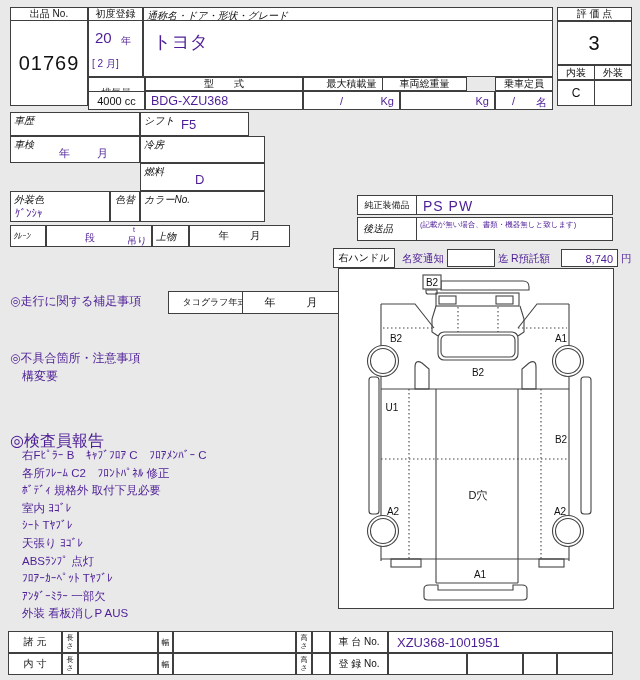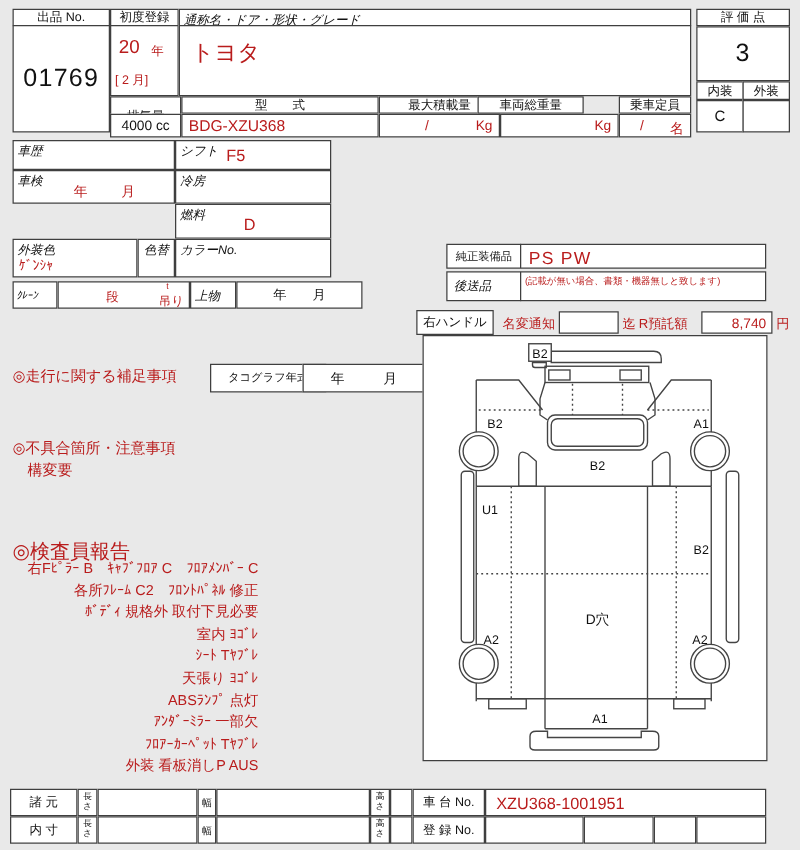--- a/index.html
+++ b/index.html
@@ -1,21 +1,21 @@
 <!DOCTYPE html>
 <html><head>
 <meta charset="utf-8">
 <style>
   html,body{margin:0;padding:0;background:#dcdcdc;}
   .sheet{position:relative;width:640px;height:680px;background:#e9e9e9;
          font-family:"Liberation Sans","DejaVu Sans",sans-serif;color:#111;overflow:hidden;}
   .c{position:absolute;box-sizing:border-box;background:#fff;border:1px solid #3f3f3f;font-size:11px;color:#111;}
   .ctr{display:flex;align-items:center;justify-content:center;}
   .tag{position:absolute;top:1px;left:3px;font-size:10px;white-space:nowrap;font-style:italic;}
-  .txt{position:absolute;white-space:nowrap;color:#b91c1c;text-align:right;}
+  .txt{position:absolute;white-space:nowrap;color:#4c1d95;}
   .big{font-size:20px;letter-spacing:1px;}
   .vh{font-size:8px;text-align:center;}
   .vh .stack{display:block;width:9px;margin:2px auto 0;font-size:7px;line-height:8px;word-break:break-all;text-align:center;}
   svg text{fill:#111;font-family:"Liberation Sans","DejaVu Sans",sans-serif;}
 </style>
 </head>
 <body>
 
 <div class="sheet">
 
@@ -64,21 +64,21 @@
   <div class="c ctr" style="left:557px;top:7px;width:75px;height:14px;font-size:10px">評 価 点</div>
   <div class="c ctr big" style="left:557px;top:21px;width:75px;height:44px">3</div>
   <div class="c ctr" style="left:557px;top:65px;width:38px;height:15px;font-size:10px">内装</div>
   <div class="c ctr" style="left:594px;top:65px;width:38px;height:15px;font-size:10px">外装</div>
   <div class="c ctr" style="left:557px;top:80px;width:38px;height:26px;font-size:12px">C</div>
   <div class="c ctr" style="left:594px;top:80px;width:38px;height:26px;font-size:12px"></div>
 
   <div class="c" style="left:10px;top:112px;width:130px;height:24px">
     <span class="tag">車歴</span>
   </div>
-  <div class="c" style="left:140px;top:112px;width:125px;height:24px">
+  <div class="c" style="left:140px;top:112px;width:109px;height:24px">
     <span class="tag">シフト</span>
     <span class="txt" style="left:40px;top:4px;font-size:13px">F5</span>
   </div>
 
   <div class="c" style="left:10px;top:136px;width:130px;height:27px">
     <span class="tag">車検</span>
     <span class="txt" style="left:48px;top:9px;font-size:11px;letter-spacing:8px">年　月</span>
   </div>
   <div class="c" style="left:140px;top:136px;width:125px;height:27px">
     <span class="tag">冷房</span>
@@ -144,22 +144,22 @@
 
   <span class="txt" style="left:10px;top:431px;font-size:16px">◎検査員報告</span>
   <div class="txt" style="left:22px;top:447px;font-size:11.5px;line-height:17.6px">
     <div>右Fﾋﾟﾗｰ B　ｷｬﾌﾞﾌﾛｱ C　ﾌﾛｱﾒﾝﾊﾞｰ C</div>
     <div>各所ﾌﾚｰﾑ C2　ﾌﾛﾝﾄﾊﾟﾈﾙ 修正</div>
     <div>ﾎﾞﾃﾞｨ 規格外 取付下見必要</div>
     <div>室内 ﾖｺﾞﾚ</div>
     <div>ｼｰﾄ Tﾔﾌﾞﾚ</div>
     <div>天張り ﾖｺﾞﾚ</div>
     <div>ABSﾗﾝﾌﾟ 点灯</div>
+    <div>ﾌﾛｱｰｶｰﾍﾟｯﾄ Tﾔﾌﾞﾚ</div>
     <div>ｱﾝﾀﾞｰﾐﾗｰ 一部欠</div>
-    <div>ﾌﾛｱｰｶｰﾍﾟｯﾄ Tﾔﾌﾞﾚ</div>
     <div>外装 看板消しP AUS</div>
   </div>
 
   <div class="c" style="left:338px;top:268px;width:276px;height:341px">
     <svg width="274" height="339" viewBox="0 0 274 339">
       <g stroke="#444" stroke-width="1.1" fill="none">
 
         <path d="M102,12 L184,12 Q190,12 190,18 L190,21 L102,21 Z"></path>
         <path d="M87,21 h11 v4 h-9 q-2,0 -2,-2 z"></path>
 

